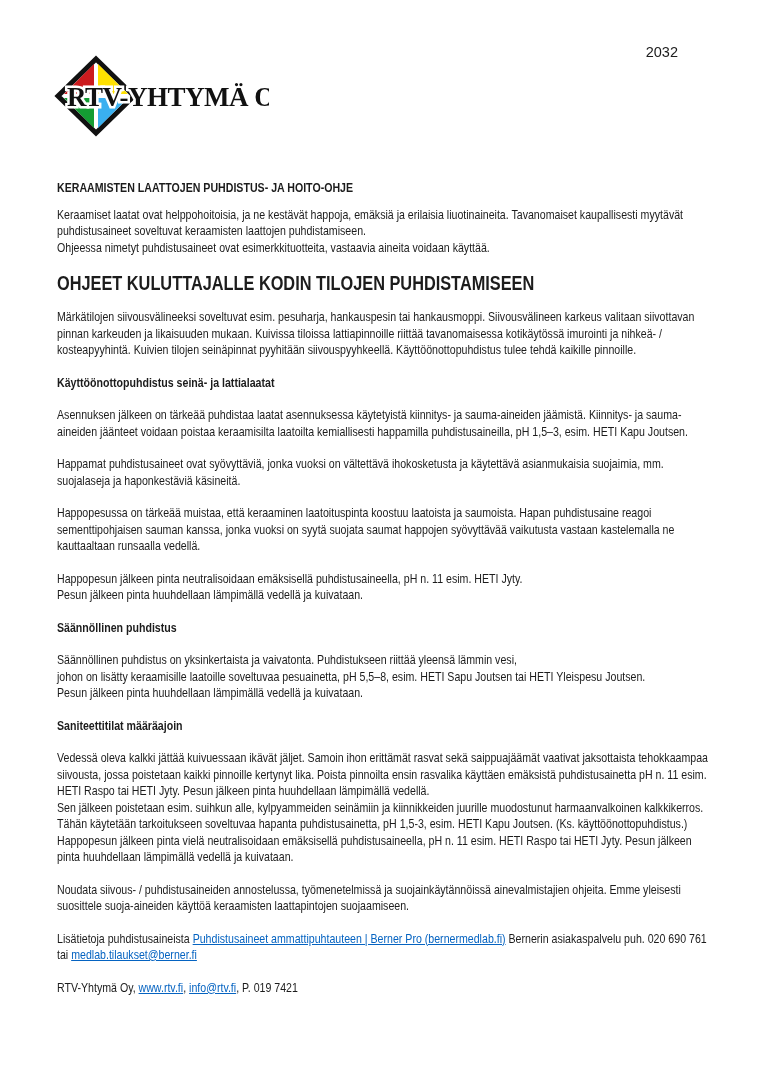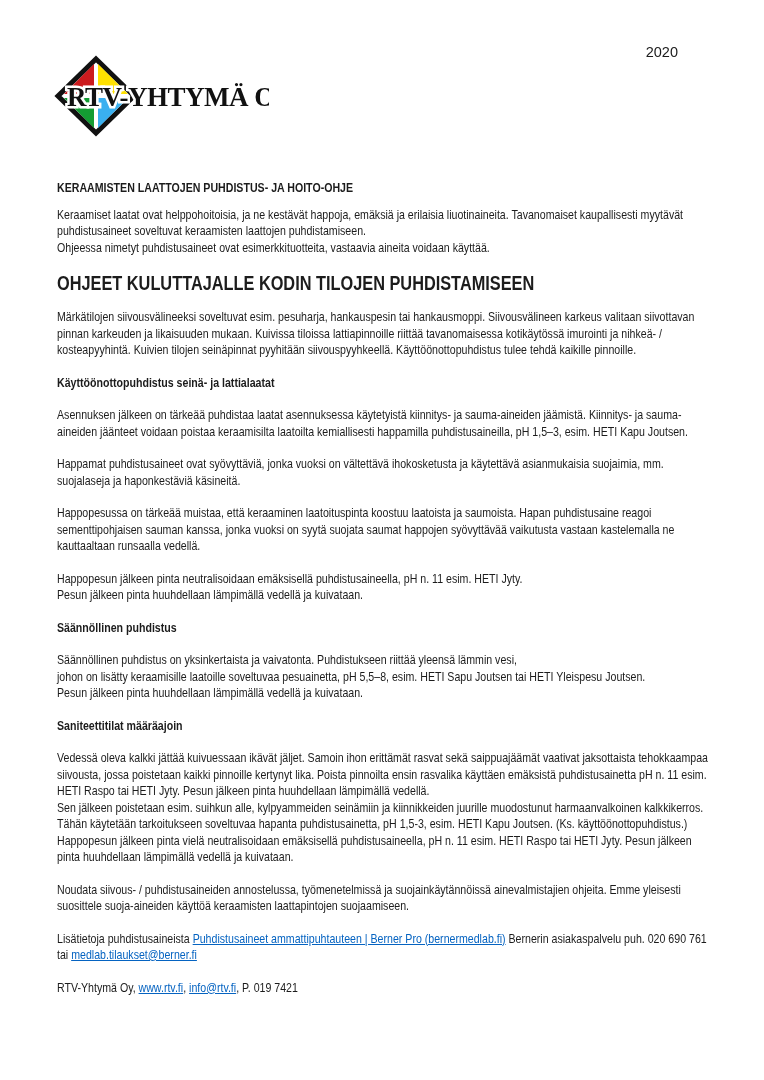--- a/index.html
+++ b/index.html
@@ -32,21 +32,21 @@
   .logo-text {
     font-family: "Liberation Serif", serif;
     font-weight: 900; font-size: 27px; letter-spacing: -0.5px;
     paint-order: stroke; stroke: #ffffff; stroke-width: 5px;
     fill: #111111;
   }
 </style>
 </head>
 <body>
 
-<div class="year">2020</div>
+<div class="year">2032</div>
 
 <div class="logo-wrap">
   <svg width="215" height="82" viewBox="0 0 215 82">
     <polygon points="42,4 80,41 42,78 4,41" fill="#ffffff" stroke="#111111" stroke-width="5"></polygon>
     <polygon points="10,39 40,9 40,39" fill="#cc1b1e"></polygon>
     <polygon points="44,9 74,39 44,39" fill="#ffe100"></polygon>
     <polygon points="10,43 40,43 40,73" fill="#149c33"></polygon>
     <polygon points="44,43 74,43 44,73" fill="#3ab0f0"></polygon>
     <text x="13" y="51" class="logo-text">RTV-YHTYMÄ OY</text>
   </svg>

